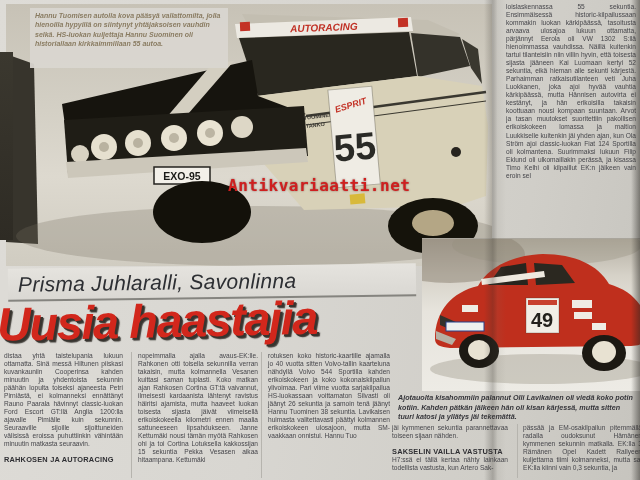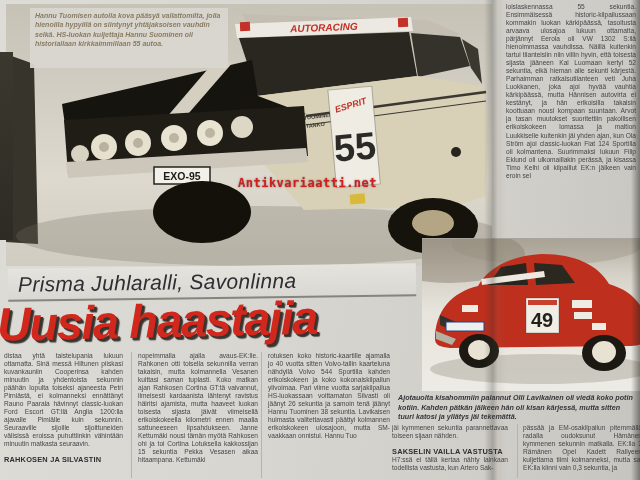--- a/index.html
+++ b/index.html
@@ -15,23 +15,23 @@
     overflow:hidden;
   }
   .photo-main svg { position:absolute; left:0; top:0; }
   .top-caption {
     position:absolute; left:30px; top:8px; width:198px; height:60px;
     background:rgba(217,214,208,0.95);
     color:#8a7c62; font-size:7px; font-style:italic; font-weight:bold;
     line-height:1.33; padding:3px 5px; box-sizing:border-box; text-align:left;
   }
   .watermark {
-    position:absolute; left:238px; top:176px;
+    position:absolute; left:228px; top:176px;
     font-family:"DejaVu Sans Mono", monospace;
-    font-size:12px; font-weight:bold; letter-spacing:0.5px;
+    font-size:16px; font-weight:bold; letter-spacing:0.5px;
     color:#cf1f1f; text-shadow:0 0 2px rgba(60,0,0,0.55); z-index:30;
   }
   
   .right-col {
     position:absolute; left:506px; top:3px; width:130px; height:242px;
     font-size:6.6px; line-height:1.22; color:#4c4c50; text-align:justify;
     overflow:hidden;
   }
   .gutter {
     position:absolute; left:484px; top:0; width:22px; height:480px; z-index:25;
@@ -190,21 +190,21 @@
       <ellipse cx="57" cy="112" rx="20" ry="17" fill="#1c1913"></ellipse>
       <ellipse cx="57" cy="111" rx="11" ry="10" fill="#e8e2d2"></ellipse>
       <ellipse cx="182" cy="114" rx="22" ry="18" fill="#1c1913"></ellipse>
       <ellipse cx="182" cy="113" rx="12" ry="11" fill="#e8e2d2"></ellipse>
     </svg>
   </div>
   <div class="volvo-caption">Ajotauolta kisahommiin palannut Olli Lavikainen oli viedä koko potin kotiin. Kahden pätkän jälkeen hän oli kisan kärjessä, mutta sitten tuuri katosi ja yllätys jäi tekemättä.</div>
 
   <div class="bcol bcol1 bodytext">
     <div>distaa yhtä taistelupania lukuun ottamatta. Sinä messä Hiltunen piiskasi kuvankauniin Cooperinsa kahden minuutin ja yhdentoista sekunnin päähän lopulta toiseksi ajaneesta Petri Pirniästä, ei kolmanneksi ennättänyt Rauno Paarala hävinnyt classic-luokan Ford Escort GT:llä Anglia 1200:lla ajavalle Pimiälle kuin sekunnin. Seuraaville sijoille sijoittuneiden välisissä eroissa puhuttiinkin vähintään minuutin matkasta seuraavin.</div>
-    <div class="subhead">RAHKOSEN JA SILVASTIN</div>
+    <div class="subhead">RAHKOSEN JA AUTORACING</div>
   </div>
   <div class="bcol bcol2 bodytext">nopeimmalla ajalla avaus-EK:lle. Rahkonen otti toisella sekunnilla verran takaisin, mutta kolmannella Vesanen kuittasi saman tuplasti. Koko matkan ajan Rahkosen Cortina GT:tä vaivannut, ilmeisesti kardaanista lähtenyt ravistus häiritsi ajamista, mutta haaveet luokan toisesta sijasta jäivät viimeisellä erikoiskokeella kilometri ennen maalia sattuneeseen lipsahdukseen. Janne Kettumäki nousi tämän myötä Rahkosen ohi ja toi Cortina Lotuksella kakkossijan 15 sekuntia Pekka Vesasen aikaa hitaampana. Kettumäki</div>
   <div class="bcol bcol3 bodytext">rotuksen koko historic-kaartille ajamalla jo 40 vuotta sitten Volvo-tallin kaarteluna nähdyllä Volvo 544 Sportilla kahden erikoiskokeen ja koko kokonaiskilpailun ylivoimaa. Pari viime vuotta sarjakilpailua HS-luokassaan voittamaton Silvasti oli jäänyt 26 sekuntia ja samoin tenä jäänyt Hannu Tuominen 38 sekuntia. Lavikaisen huimasta valitettavasti päättyi kolmannen erikoiskokeen ulosajoon, mutta SM-vaakkaan onnistui. Hannu Tuo</div>
 
   <div class="brcolA bodytext">
     <div>jäi kymmenen sekuntia parannettavaa toiseen sijaan nähden.</div>
     <div class="subhead">SAKSELIN VAILLA VASTUSTA</div>
     <div>H7:ssä ei tällä kertaa nähty lainkaan todellista vastusta, kun Artero Sak-</div>
   </div>
   <div class="brcolB bodytext">pässää ja EM-osakilpailun pitemmällä radalla oudoksunut Hämänen kymmenen sekunnin matkalla. EK:lla 3 Rämänen Opel Kadett Rallyeen kuljettama tiimi kolmanneksi, mutta sai EK:lla kiinni vain 0,3 sekuntia, ja</div>

